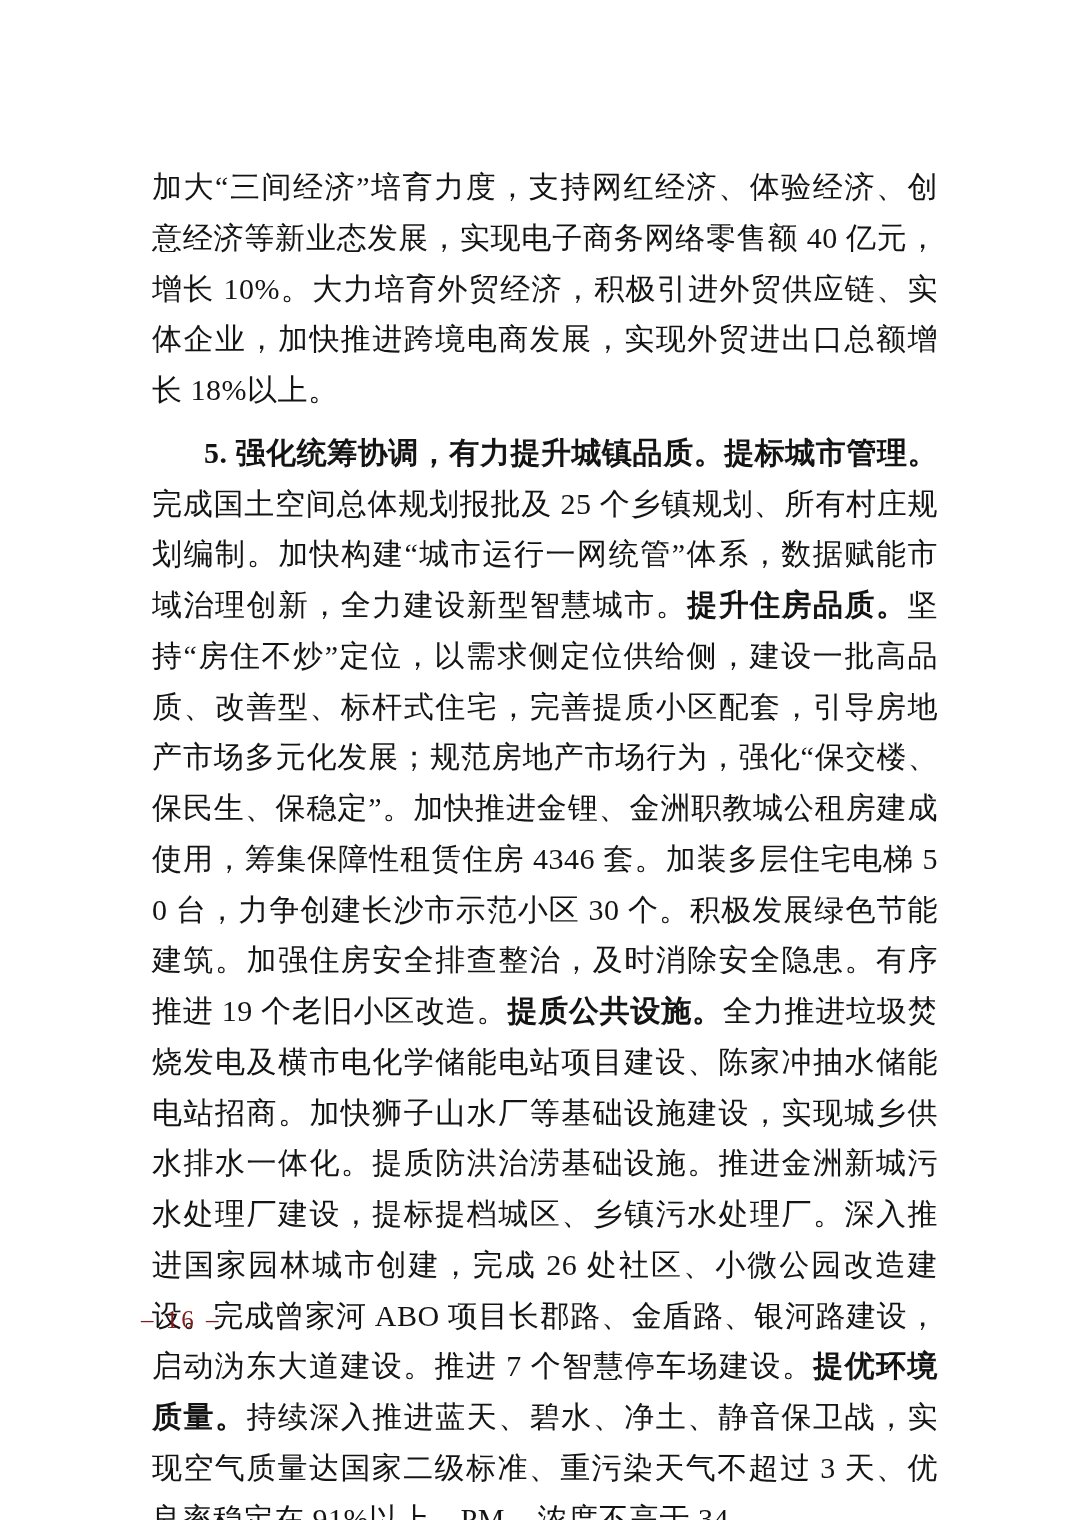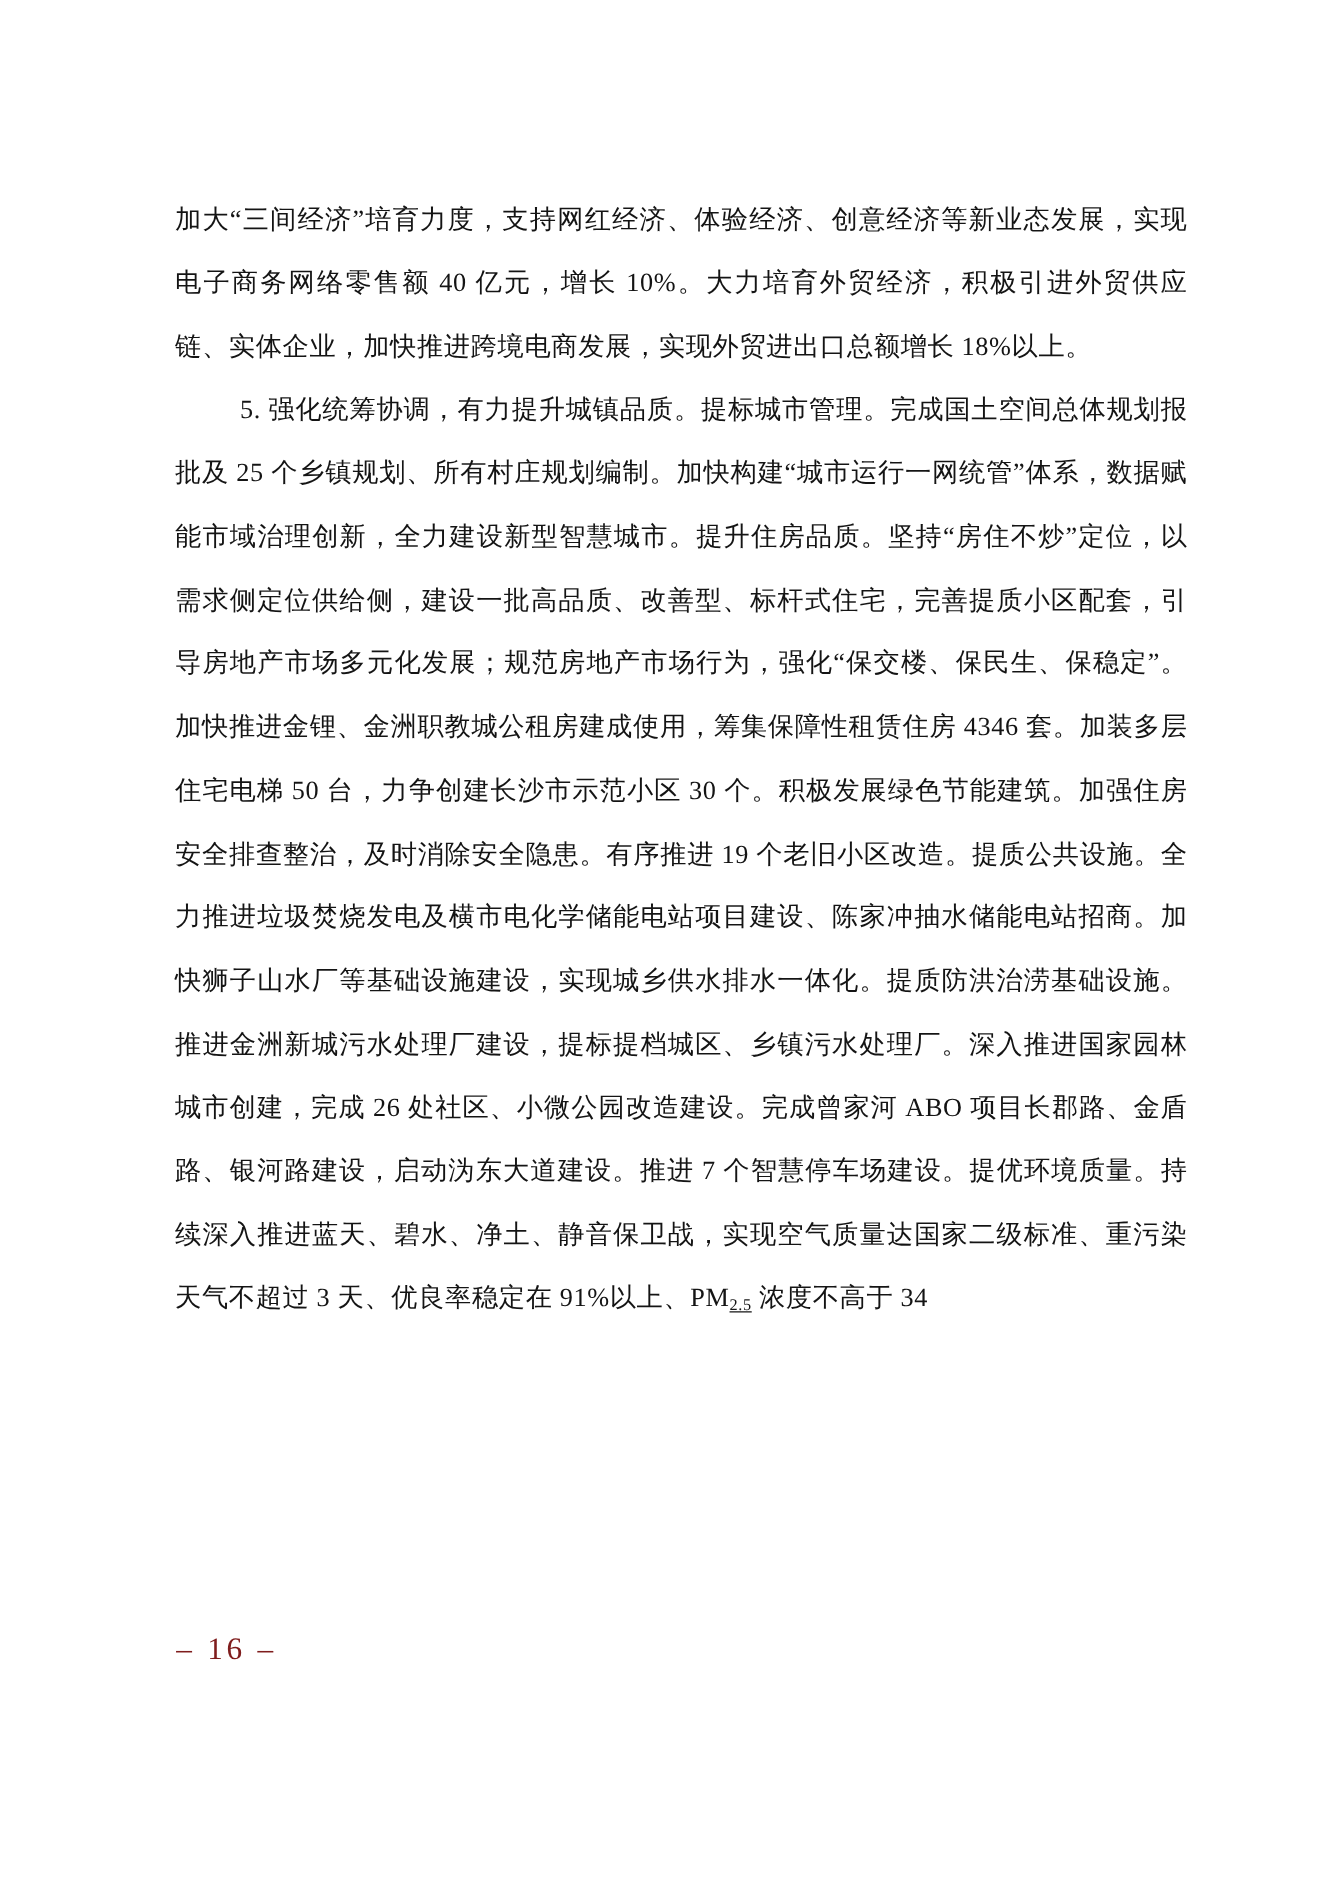--- a/index.html
+++ b/index.html
@@ -16,33 +16,33 @@
     font-family: "Liberation Serif", "DejaVu Serif", serif;
     color: #141414;
   }
   .text-block {
     position: absolute;
     left: 140px;
     top: 150px;
     width: 810px;
   }
   p.para {
-    margin: 0;
-    font-size: 21px;
+    margin: 12px;
+    font-size: 30px;
     line-height: 50.75px;
     text-align: justify;
     text-justify: inter-ideograph;
     letter-spacing: 0.5px;
     word-break: break-all;
   }
   p.para.indent {
     text-indent: 52px;
   }
   .text-block b {
-    font-weight: 400;
+    font-weight: 700;
   }
   .text-block sub {
     font-size: 0.62em;
     line-height: 0;
     vertical-align: -0.25em;
     text-decoration: underline;
   }
   .footer {
     position: absolute;
     left: 141px;

